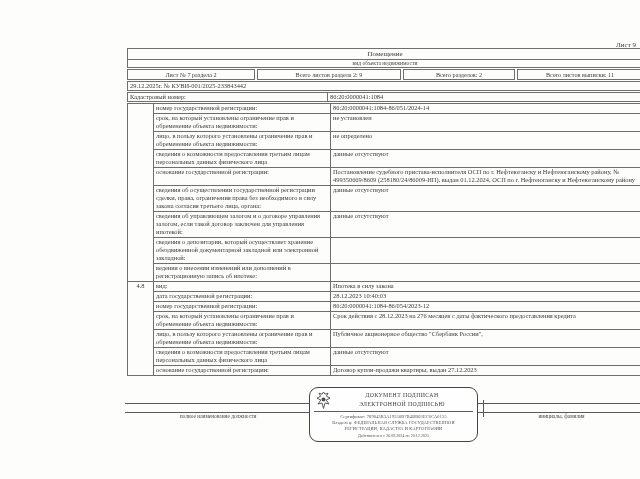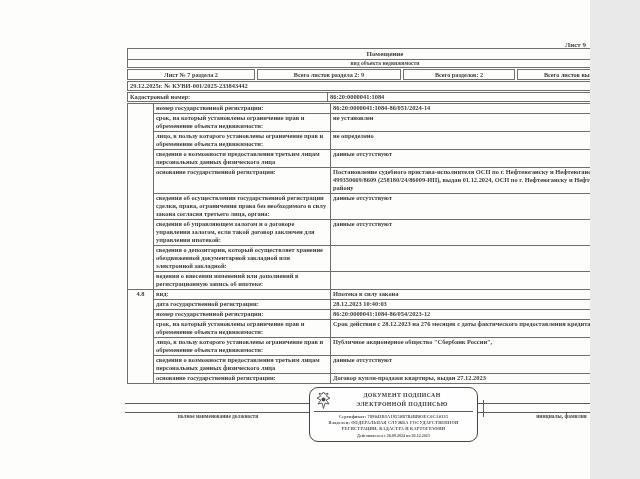--- a/index.html
+++ b/index.html
@@ -1,17 +1,17 @@
 <!DOCTYPE html>
 <html><head>
 <meta charset="utf-8">
 <style>
   html,body{margin:0;padding:0;background:#e9e9e9;}
-  .page{position:relative;width:590px;height:479px;background:#fdfdfc;overflow:hidden;
-        font-family:"Liberation Serif", serif;color:#3c3c3c;font-weight:bold;}
+  .page{position:relative;width:640px;height:479px;background:#fdfdfc;overflow:hidden;
+        font-family:"Liberation Serif", serif;color:#3c3c3c;}
   .content{position:absolute;left:127px;top:48px;width:516px;}
   .sheet-label{position:absolute;top:41px;right:4px;font-size:7px;color:#444;}
   .hdr-box{border:1px solid #707070;}
   .hdr-title{text-align:center;font-size:7px;padding:1px 0 0.5px 0;border-bottom:1px solid #707070;}
   .hdr-caption{text-align:center;font-size:5.6px;padding:0.5px 0;color:#4a4a4a;}
   .counts-row{display:flex;margin-top:1px;gap:2px;}
   .count-cell{border:1px solid #707070;text-align:center;font-size:6.2px;padding:1px 0;}
   .c0{width:126px;}.c1{width:142px;}.c2{width:110px;}.c3{flex:1;}
   .date-row{border:1px solid #707070;margin-top:1px;font-size:6.4px;padding:0.5px 2px;}
   .cad-row{display:flex;margin-top:1px;border:1px solid #707070;}

